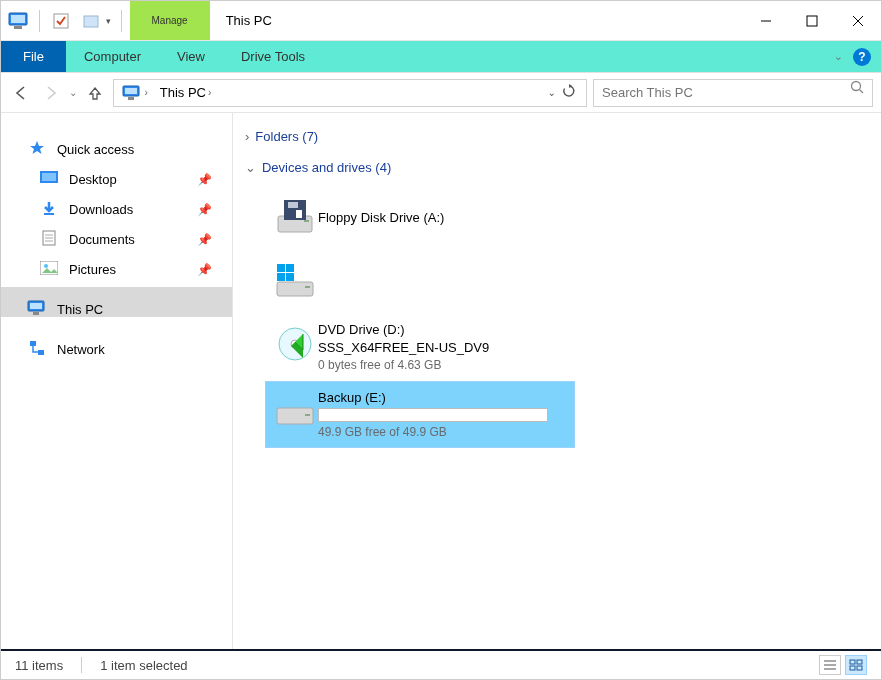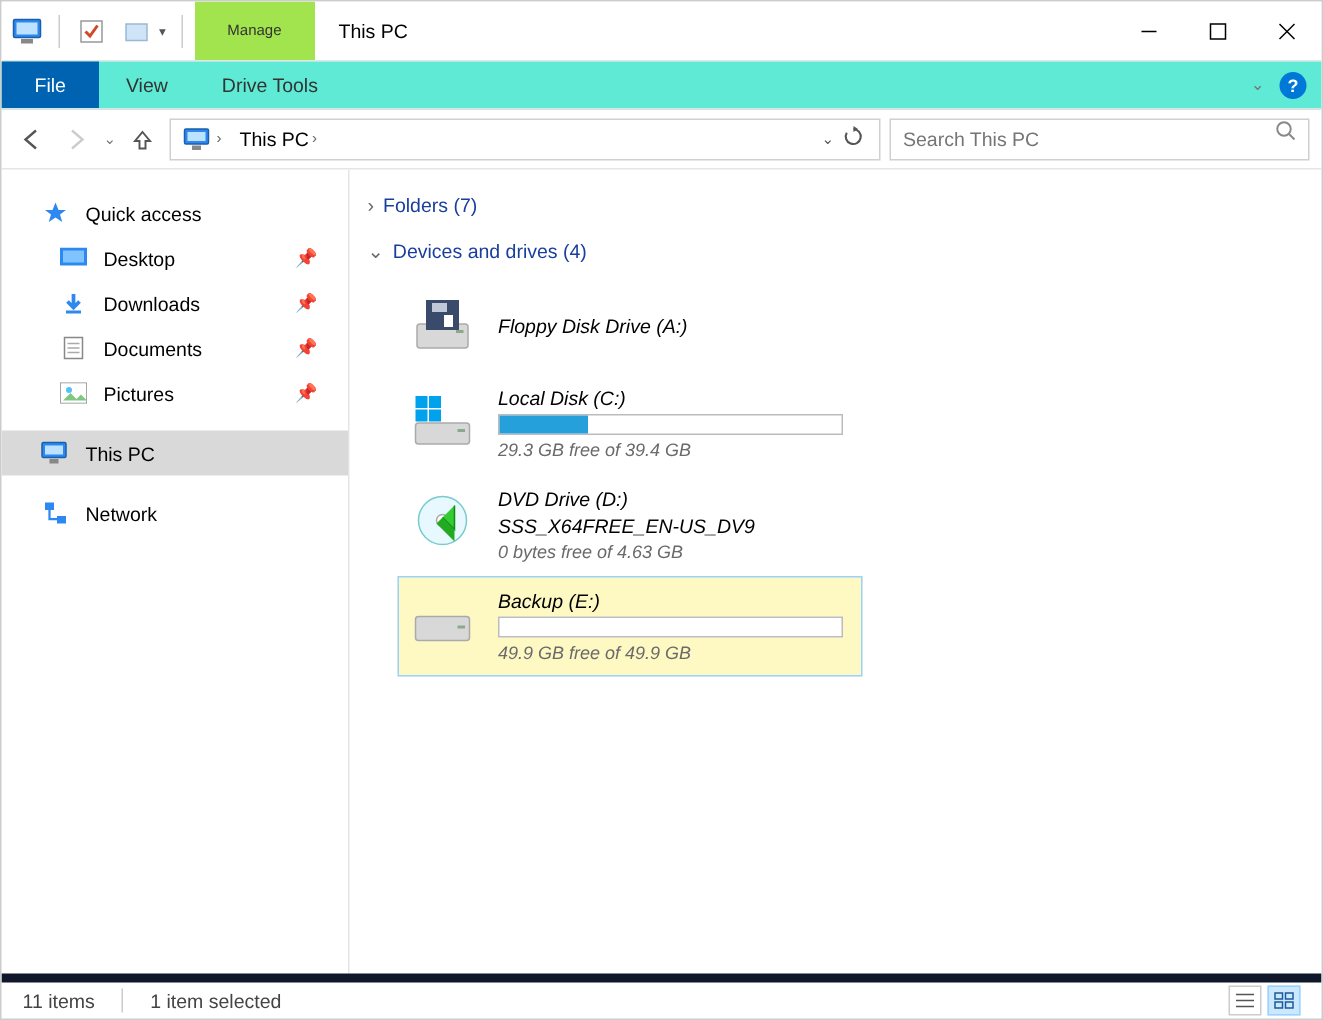--- a/index.html
+++ b/index.html
@@ -24,39 +24,39 @@
 .nav-arrow { width: 24px; height: 24px; display: flex; align-items: center; justify-content: center; color: #666; }
 .nav-arrow.disabled { color: #ccc; }
 .addr-path { flex: 1; height: 28px; border: 1px solid #d0d0d0; display: flex; align-items: center; padding: 0 4px; gap: 4px; }
 .addr-seg { display: flex; align-items: center; gap: 2px; padding: 0 4px; }
 .addr-chev { color: #666; font-size: 10px; }
 .addr-drop { margin-left: auto; display: flex; align-items: center; gap: 6px; color: #555; padding-right: 6px; }
 .search { width: 280px; height: 28px; border: 1px solid #d0d0d0; display: flex; padding: 0 8px; color: #888; }
 .search input { border: none; outline: none; flex: 1; font-size: 13px; color: #888; background: transparent; }
 .body { flex: 1; display: flex; overflow: hidden; }
 .sidebar { width: 232px; border-right: 1px solid #e5e5e5; padding: 14px 0; overflow-y: auto; }
-.side-item { height: 30px; display: flex; align-items: center; padding-left: 38px; gap: 10px; cursor: default; position: relative; }
+.side-item { height: 30px; display: flex; align-items: flex-end; padding-left: 38px; gap: 10px; cursor: default; position: relative; }
 .side-item.quick { padding-left: 26px; font-weight: 400; }
 .side-item.sel { background: #d9d9d9; }
 .side-pin { margin-left: auto; margin-right: 20px; color: #888; font-size: 12px; }
 .side-gap { height: 10px; }
 .side-icon { width: 20px; height: 18px; display: flex; align-items: center; justify-content: center; }
 .content { flex: 1; padding: 10px 12px; overflow-y: auto; }
 .group-header { display: flex; align-items: center; gap: 6px; color: #1a3e9c; font-size: 15px; padding: 6px 0 10px 0; cursor: default; }
 .group-chev { font-size: 13px; color: #6a6a6a; }
 .drives { padding-left: 20px; }
-.drive { display: flex; gap: 14px; padding: 8px 6px; width: 310px; border: 1px solid transparent; cursor: default; font-style: italic; }
-.drive.sel { background: #fef9c3; border: 1px solid #99d1ff; }
+.drive { display: flex; padding: 8px 6px; width: 310px; border: 1px solid transparent; cursor: default; }
+.drive.sel { background: #7dd3fc; border: 1px solid #99d1ff; }
 .drive-icon { width: 46px; height: 46px; display: flex; align-items: center; justify-content: center; }
 .drive-info { flex: 1; display: flex; flex-direction: column; justify-content: center; gap: 3px; }
 .drive-name { color: #000; }
 .drive-bar { width: 230px; height: 14px; border: 1px solid #bcbcbc; background: #fff; position: relative; }
 .drive-bar-fill { position: absolute; left: 0; top: 0; bottom: 0; background: #26a0da; }
 .drive-free { color: #6a6a6a; font-size: 12px; }
-.statusbar { height: 30px; border-top: 6px solid #0f172a; display: flex; align-items: center; padding: 12px 14px; gap: 18px; color: #444; font-size: 13px; }
+.statusbar { height: 30px; border-top: 2px solid #0f172a; display: flex; align-items: center; padding: 12px 14px; gap: 18px; color: #444; font-size: 13px; }
 .status-sep { width: 1px; height: 16px; background: #ccc; }
 .status-right { margin-left: auto; display: flex; gap: 4px; }
 .view-btn { width: 22px; height: 20px; border: 1px solid #ccc; display: flex; align-items: center; justify-content: center; }
 .view-btn.active { background: #cce8ff; border-color: #99d1ff; }
 </style>
 </head>
 <body>
 
 <div class="titlebar">
   <div class="qat">
@@ -99,20 +99,21 @@
         <svg>
           <line x1="1" y1="1" x2="11" y2="11" stroke="#000"></line>
           <line x1="11" y1="1" x2="1" y2="11" stroke="#000"></line>
         </svg>
       </div>
   </div>
 </div>
 
 <div class="ribbon">
   <div class="ribbon-file">File</div>
+  <div class="ribbon-tab">Computer</div>
   <div class="ribbon-tab">View</div>
   <div class="ribbon-tab">Drive Tools</div>
   <div class="ribbon-spacer"></div>
   <div class="ribbon-right">
     <span style="color:#777;font-size:11px;">⌄</span>
     <span class="help-circle">?</span>
   </div>
 </div>
 
 <div class="addrbar">
@@ -276,27 +277,20 @@
               <rect x="4" y="22" width="36" height="14" rx="2" fill="#d8d8d8" stroke="#aaa"></rect>
               <rect x="32" y="26" width="5" height="2" fill="#8a8"></rect>
               <g fill="#00a2ed">
                 <rect x="4" y="4" width="8" height="8"></rect>
                 <rect x="13" y="4" width="8" height="8"></rect>
                 <rect x="4" y="13" width="8" height="8"></rect>
                 <rect x="13" y="13" width="8" height="8"></rect>
               </g>
             </svg>
         </div>
-        <div class="drive-info">
-          <div class="drive-name">Local Disk (C:)</div>
-          <div class="drive-bar">
-              <div class="drive-bar-fill" style="width:26%"></div>
-            </div>
-          <div class="drive-free">29.3 GB free of 39.4 GB</div>
-        </div>
       </div>
 
       <div class="drive">
         <div class="drive-icon">
           <svg width="44" height="42">
               <circle cx="22" cy="20" r="16" fill="#e8f8ff" stroke="#7cc"></circle>
               <circle cx="22" cy="20" r="4" fill="#fff" stroke="#aaa"></circle>
               <path d="M30 10 L30 26 L22 18" fill="#3c3" stroke="#181" stroke-width="1"></path>
               <path d="M30 26 L22 18 L18 22 L30 34 Z" fill="#2a2"></path>
             </svg>

